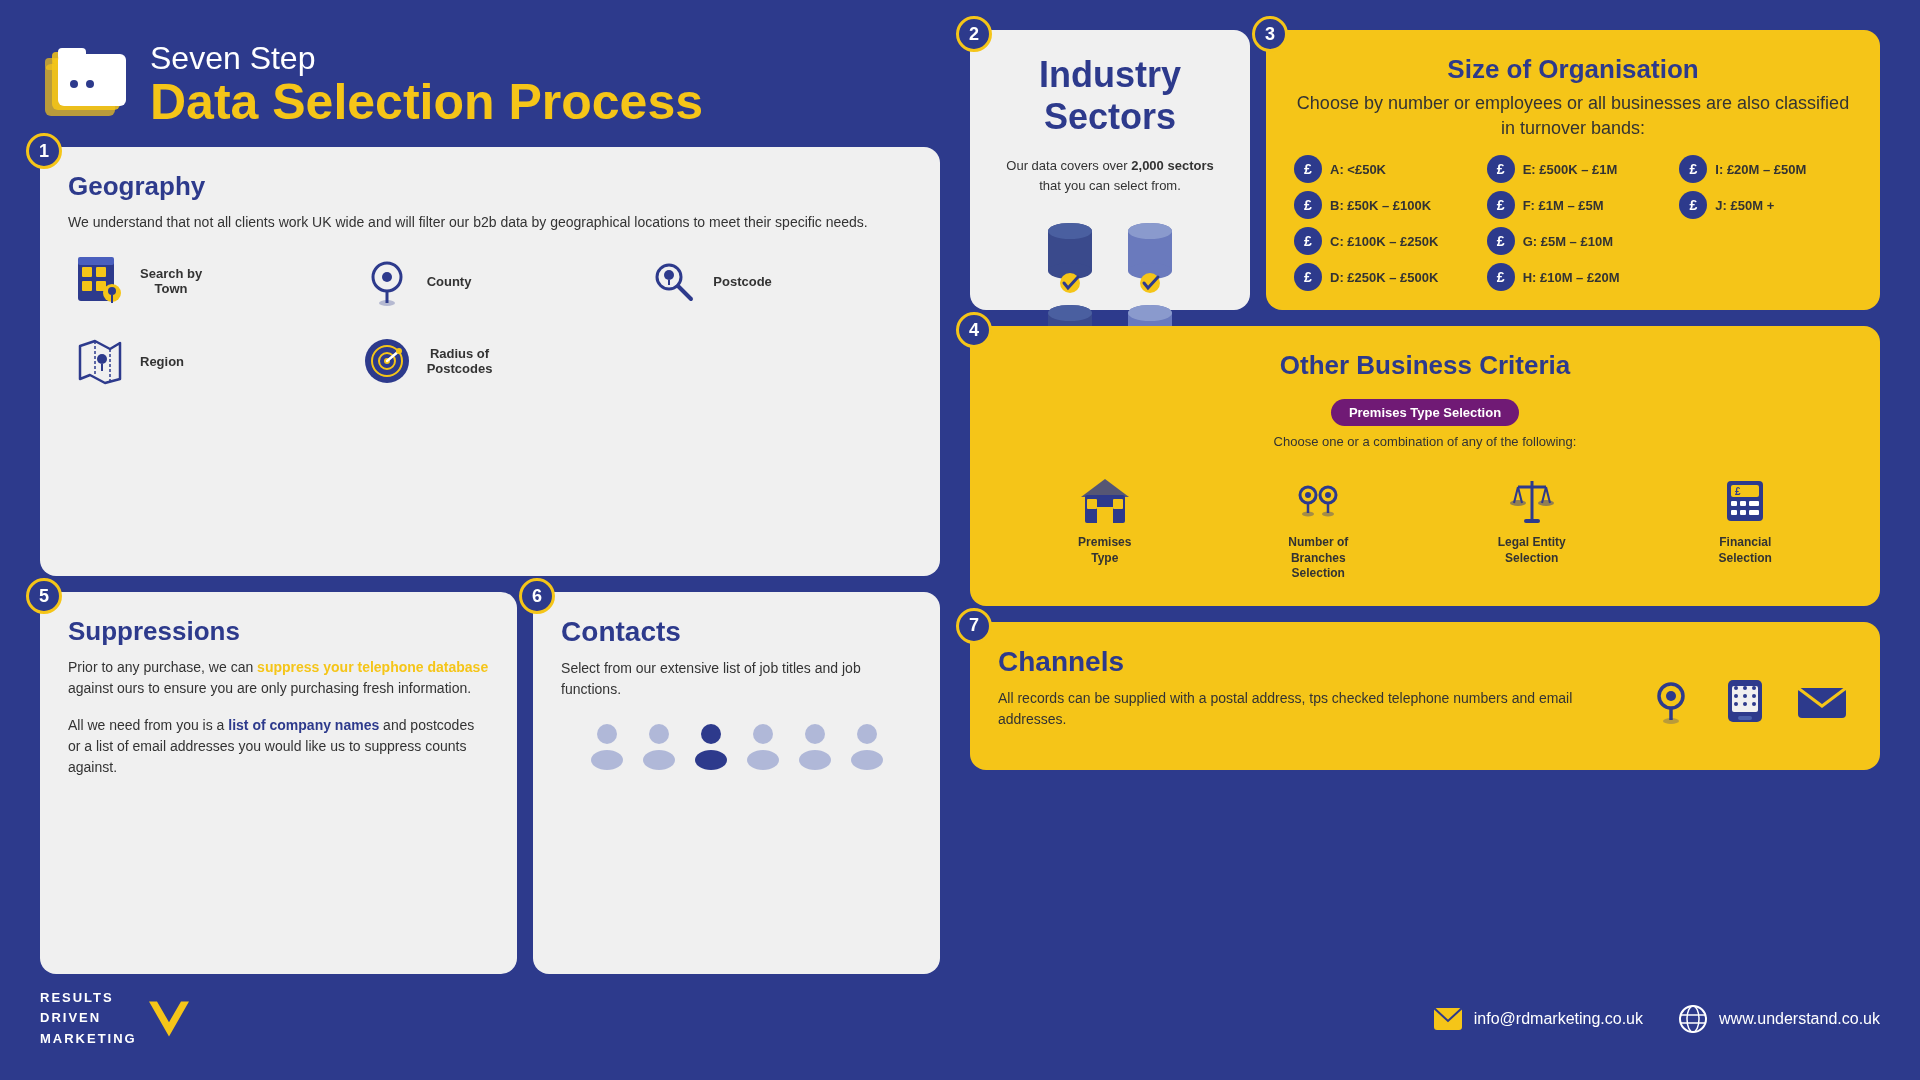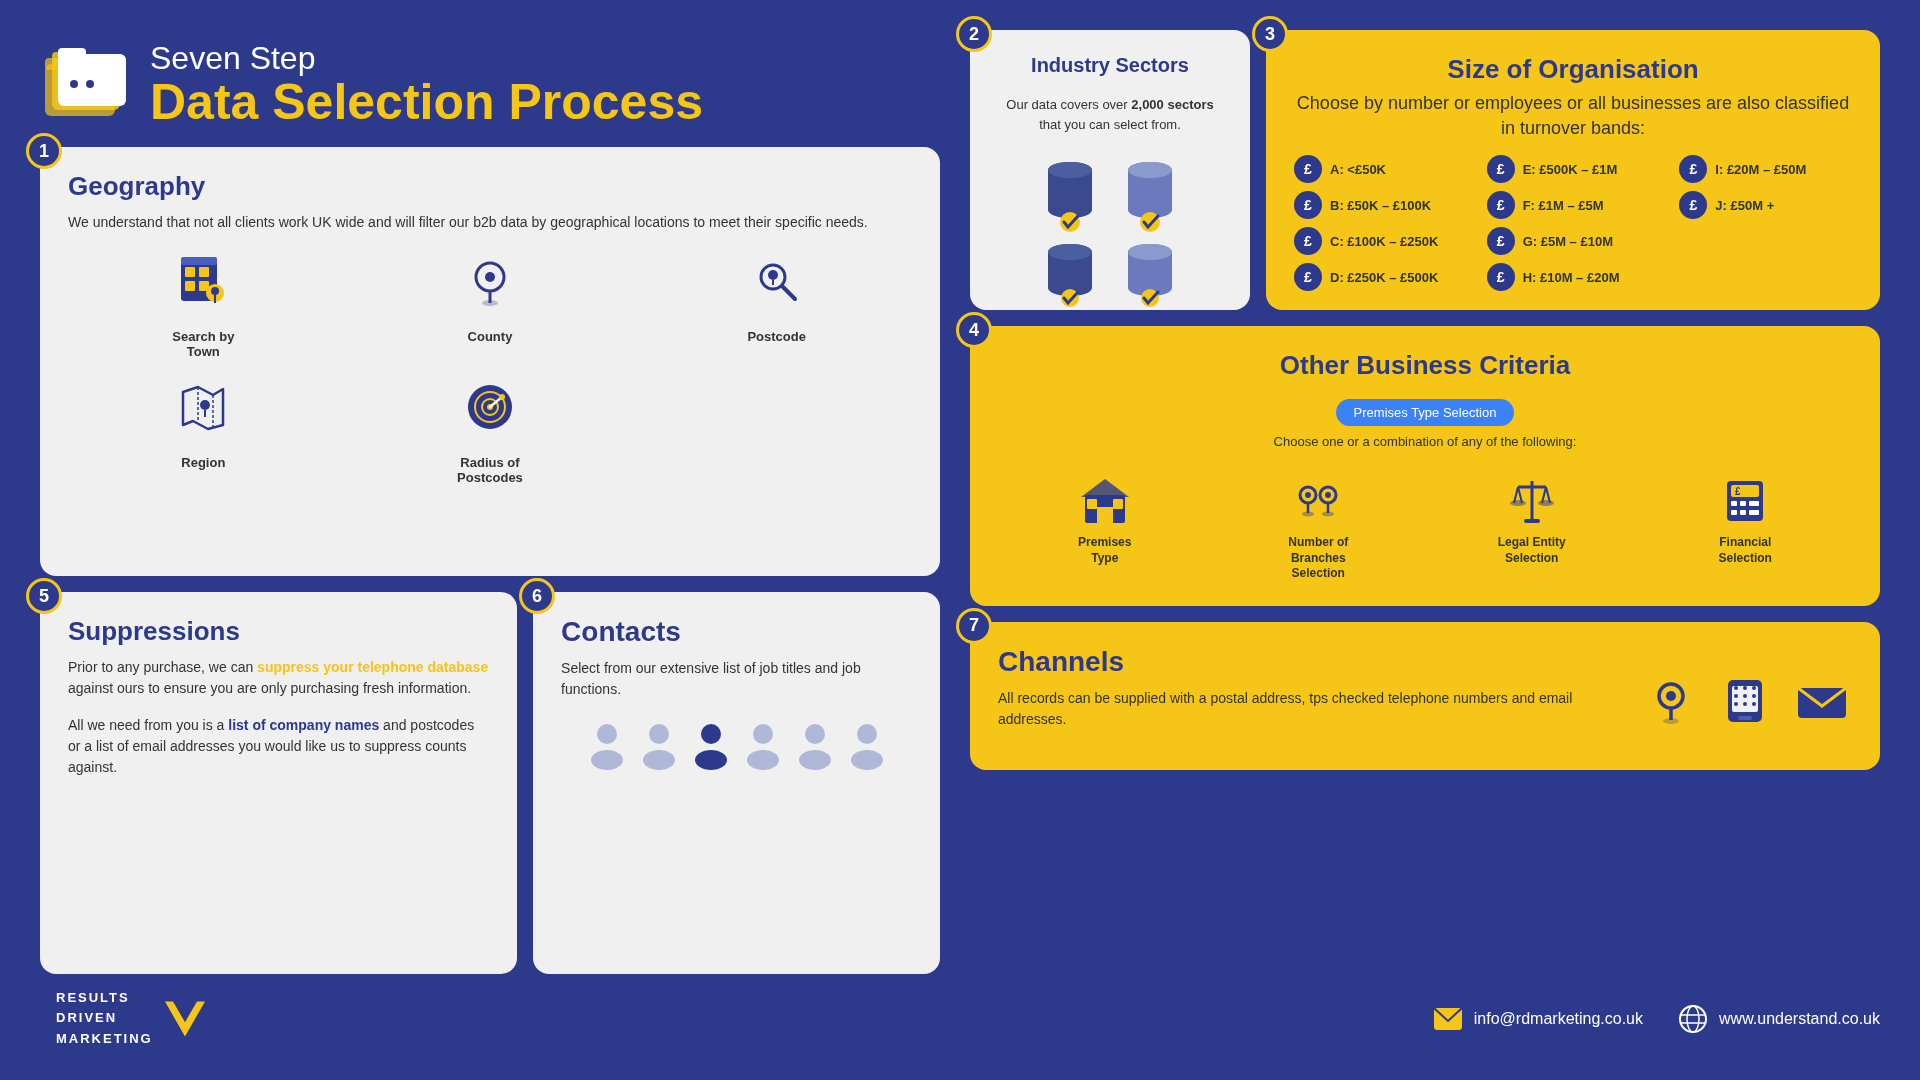--- a/index.html
+++ b/index.html
@@ -122,23 +122,22 @@
 
     .geo-icons-grid {
       display: grid;
       grid-template-columns: repeat(3, 1fr);
       gap: 16px;
       margin-top: 10px;
     }
 
     .geo-icon-item {
       display: flex;
-      flex-direction: column;
-      align-items: center;
-      gap: 16px;
+      align-items: center;
+      gap: 8px;
     }
 
     .geo-icon-box {
       width: 64px;
       height: 64px;
       display: flex;
       align-items: center;
       justify-content: center;
     }
 
@@ -238,26 +237,26 @@
       display: flex;
       align-items: center;
       justify-content: center;
       color: white;
       font-size: 14px;
       font-weight: bold;
       flex-shrink: 0;
     }
 
     .criteria-badge {
-      background: #3b82f6;
+      background: #701a75;
       color: white;
       padding: 6px 18px;
       border-radius: 20px;
       font-size: 13px;
-      font-weight: normal;
+      font-weight: bold;
       display: inline-block;
       margin: 8px auto;
     }
 
     .criteria-subtitle {
       text-align: center;
       color: #333;
       font-size: 13px;
       margin-bottom: 24px;
     }
@@ -306,21 +305,20 @@
       display: flex;
       justify-content: space-between;
       align-items: center;
       padding-top: 14px;
     }
 
     .logo-area {
       display: flex;
       align-items: center;
       gap: 12px;
-      margin-left: 16px;
     }
 
     .logo-text {
       color: white;
       font-size: 13px;
       line-height: 1.6;
       font-weight: bold;
       letter-spacing: 2px;
     }
 
@@ -530,21 +528,21 @@
       </div>
     </div>
   </div>
 
   <div class="right-column">
 
     <div class="right-top-row">
 
       <div class="card industry-col" style="display:flex;flex-direction:column;align-items:center;">
         <div class="step-badge">2</div>
-        <h3 class="card-title-blue" style="text-align:center;font-size:20px;">Industry Sectors</h3>
+        <h3 class="card-title-blue" style="text-align:center;font-size:36px;">Industry Sectors</h3>
         <p class="industry-body" style="font-size:13px;color:#333;text-align:center;margin-top:8px;line-height:1.5;">
           Our data covers over <strong>2,000 sectors</strong> that you can select from.
         </p>
 
         <div class="db-icons">
 
           <svg width="60" height="80" viewBox="0 0 60 80">
             <ellipse cx="30" cy="16" rx="22" ry="8" fill="#3a4a8c"></ellipse>
             <rect x="8" y="16" width="44" height="40" fill="#3a4a8c"></rect>
             <ellipse cx="30" cy="56" rx="22" ry="8" fill="#3a4a8c"></ellipse>

